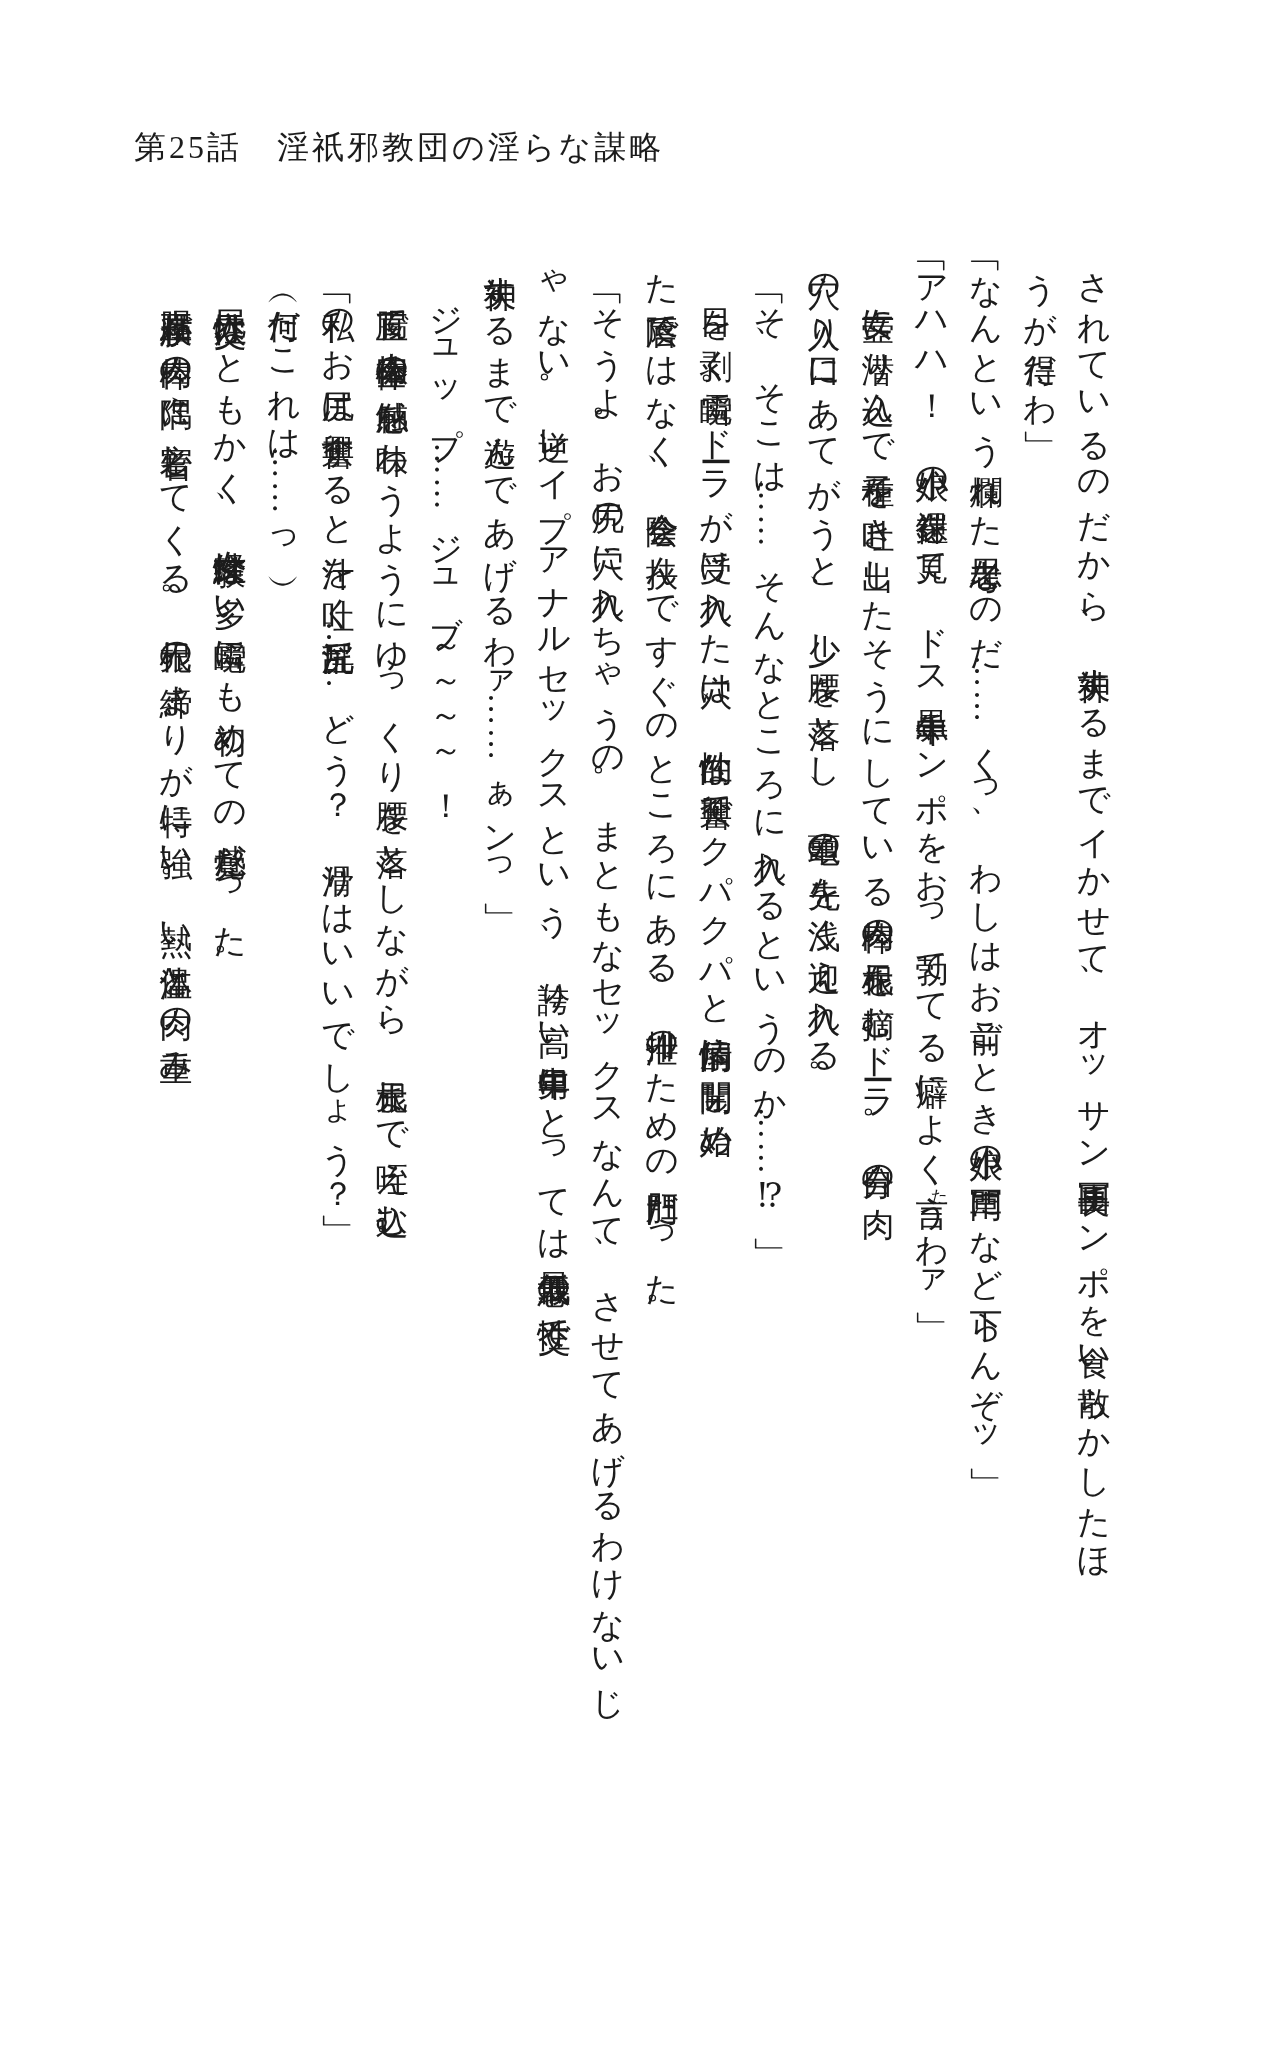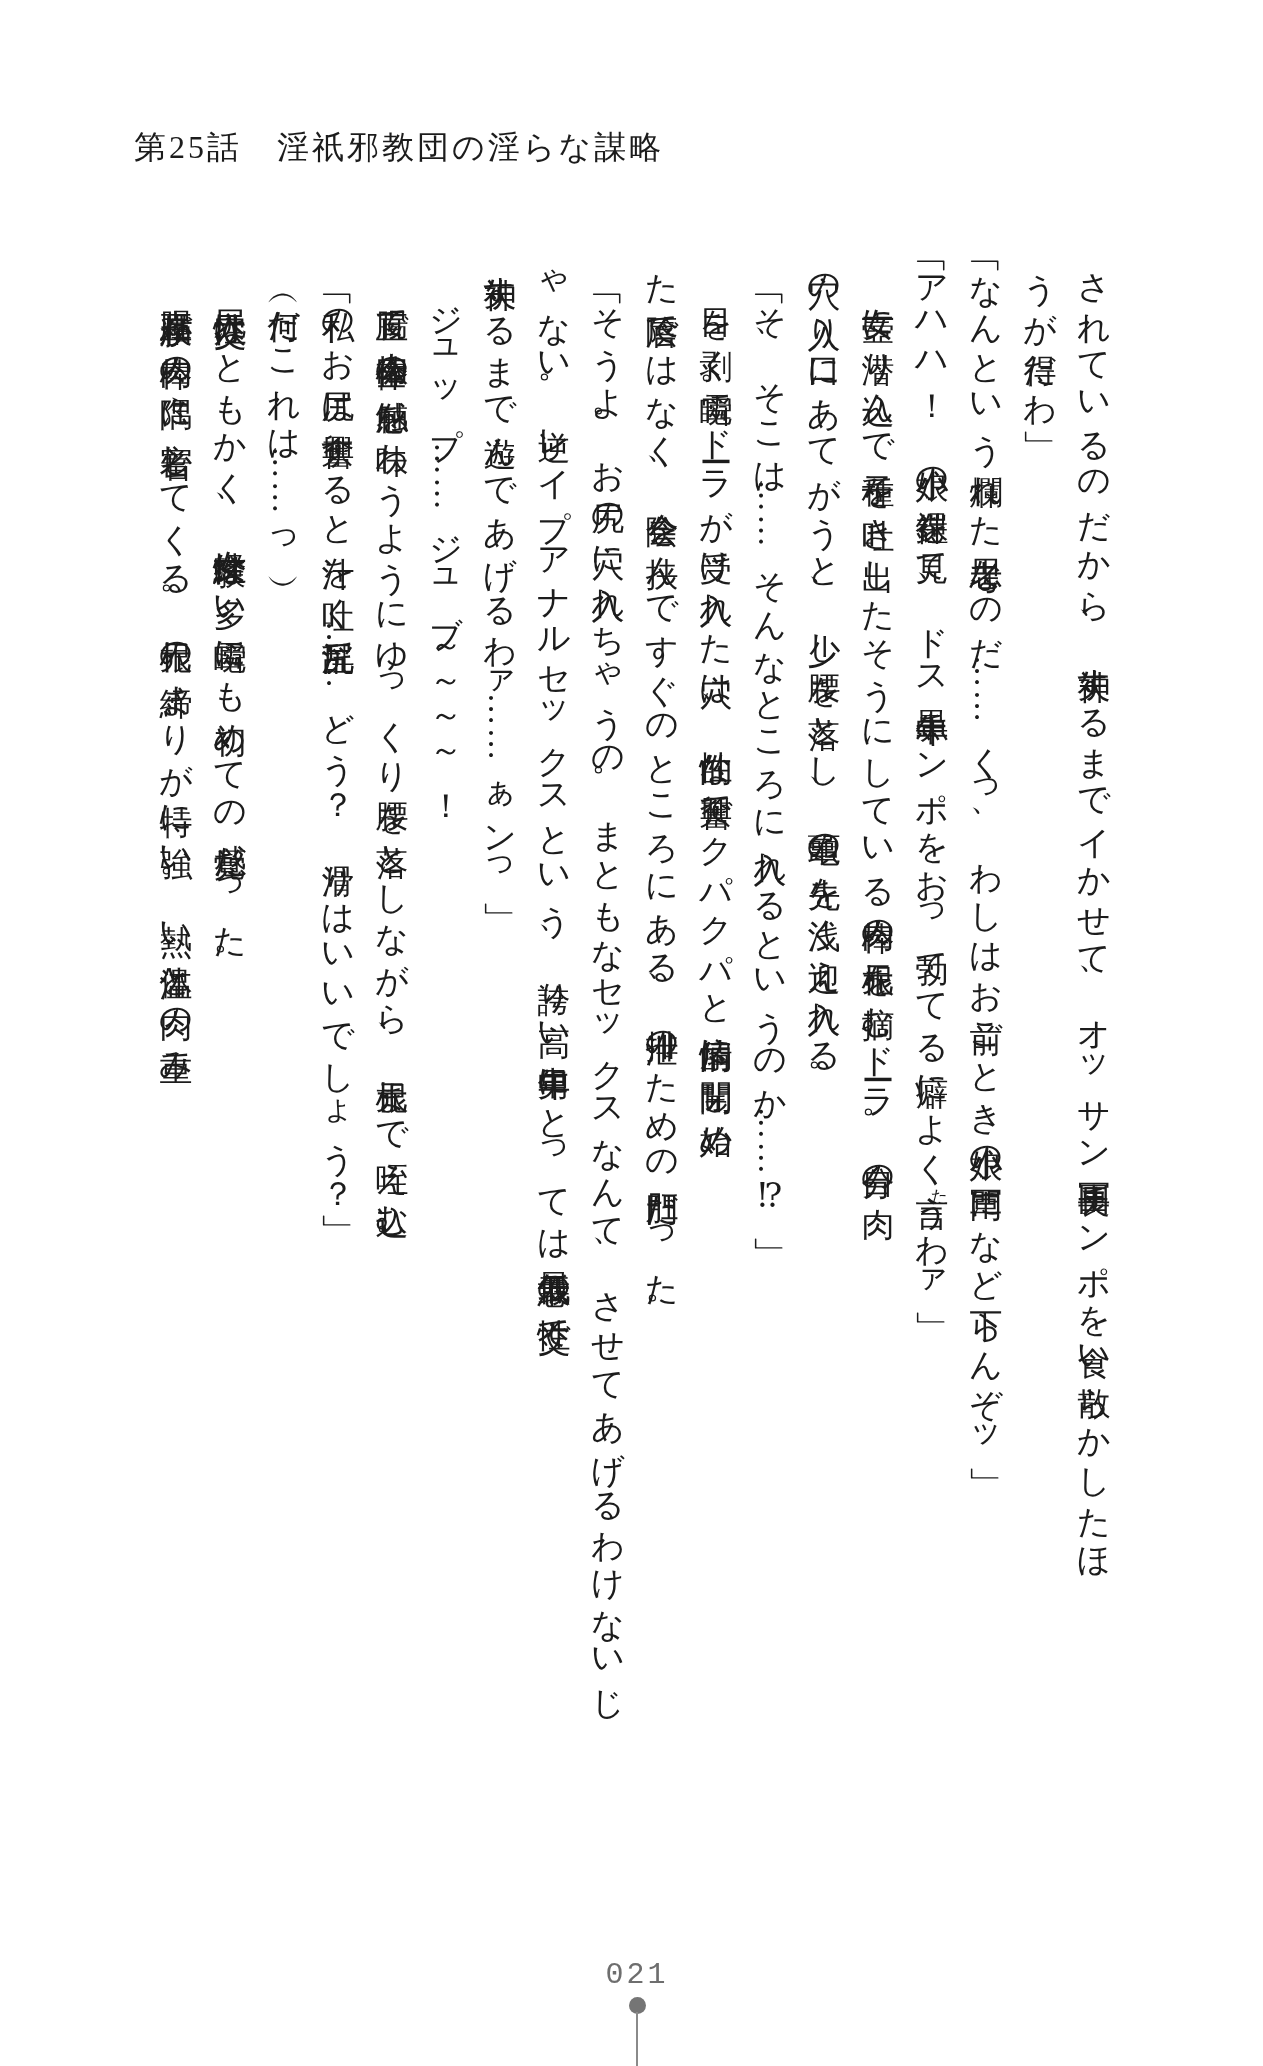--- a/index.html
+++ b/index.html
@@ -108,19 +108,14 @@
     <p class="col indent-1">ジュップ……ジュブ～～～～！</p>
     <p class="col indent-1">直腸で肉棒全体の感触を味わうようにゆっくり腰を落としながら、根元まで咥え込む。</p>
     <p class="col indent-1">「私のお尻は興奮すると汁を吐く淫乱尻……どう？　滑りはいいでしょう？」</p>
     <p class="col indent-1">（何だこれは……っ）</p>
     <p class="col indent-1">尻穴性交はともかく、女性経験は多い瞬電にも初めての感覚だった。</p>
     <p class="col indent-1">直腸粘膜が肉棒の隅々に密着してくる。根元の締まりが特に強い。熱い体温と肉の重み</p>
   </div>
 
   <span class="furigana">た</span>
 
-  <div class="footer">
-    <div class="page-number">021</div>
-    <div class="ornament-dot"></div>
-    <div class="ornament-line"></div>
-  </div>
 
 </div>
 
 </body></html>

